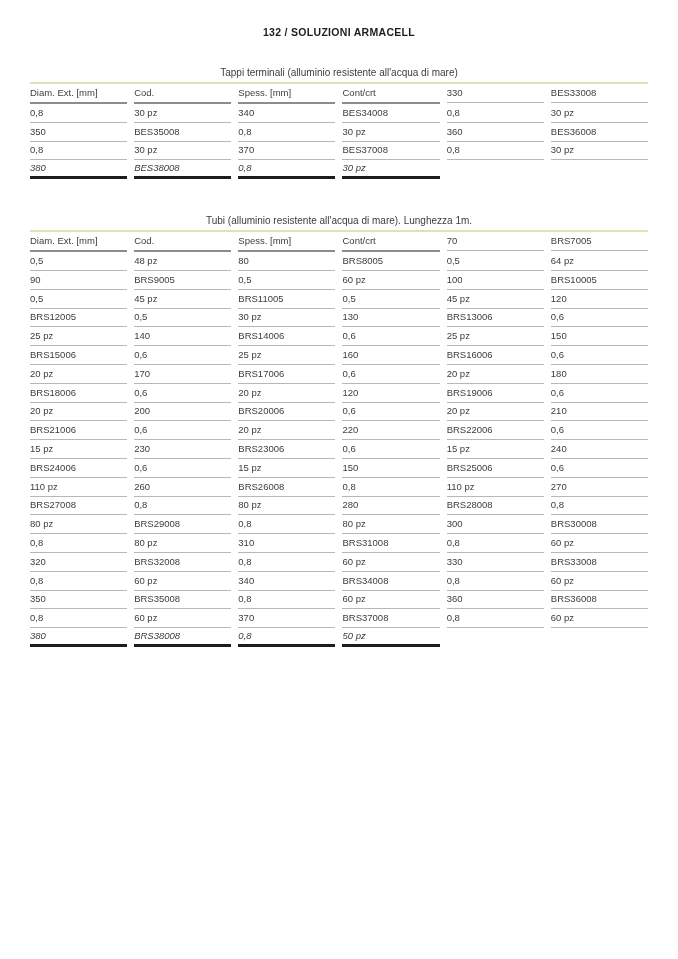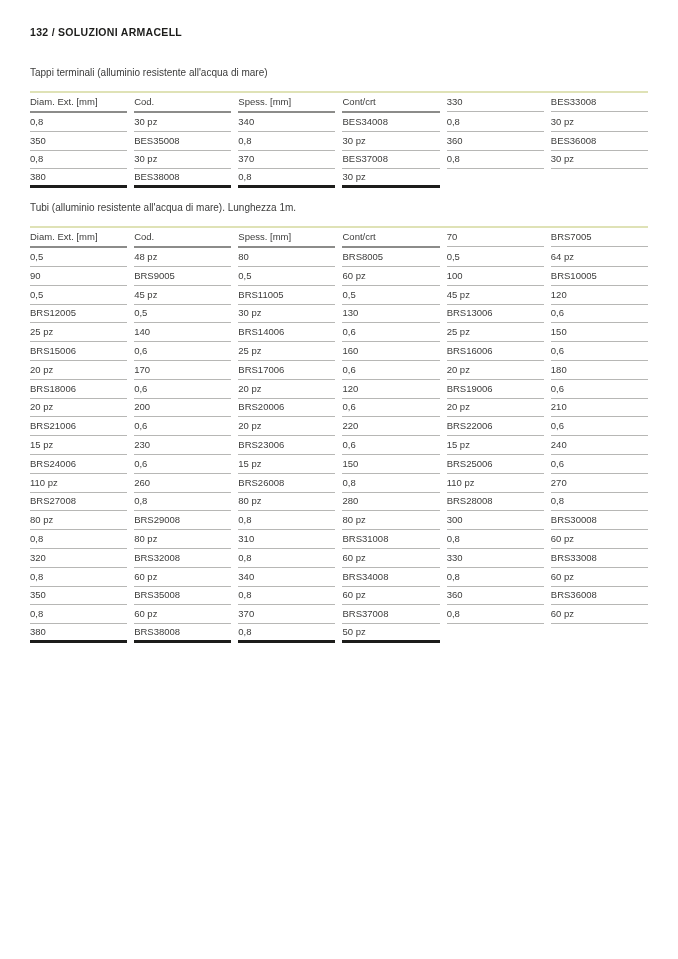--- a/index.html
+++ b/index.html
@@ -18,35 +18,36 @@
   }
   .page {
     position: relative;
     width: 678px;
     height: 959px;
     background: #ffffff;
     overflow: hidden;
   }
   .content {
     padding: 27px 30px 0 30px;
+    text-align: center;
   }
   .page-header {
     font-size: 10.5px;
     font-weight: bold;
     letter-spacing: 0.3px;
     color: var(--text-strong);
     line-height: 11px;
   }
   .table-section { margin-top: 29px; }
-  .table-section.second { margin-top: 14px; }
+  .table-section.second { margin-top: 36px; }
   .tbl-title {
     font-size: 10px;
     line-height: 11px;
     color: var(--text);
-    padding-bottom: 13px;
+    padding-bottom: 4px;
     border-bottom: 2px solid var(--accent);
   }
   .grid {
     display: grid;
     grid-template-columns: repeat(6, 1fr);
     column-gap: 7px;
   }
   .th {
     height: 20px;
     display: flex;
@@ -60,20 +61,21 @@
     height: 18.8px;
     display: flex;
     align-items: center;
     font-size: 9.5px;
     line-height: 10px;
     color: var(--text);
     border-bottom: 1px solid var(--rule);
   }
   .td.last {
     border-bottom: 3px solid var(--heavy-rule);
+    font-style: italic;
   }
 </style>
 </head>
 <body>
 
 <div class="page">
   <div class="content">
 
     <div class="page-header">132 / SOLUZIONI ARMACELL</div>
 

